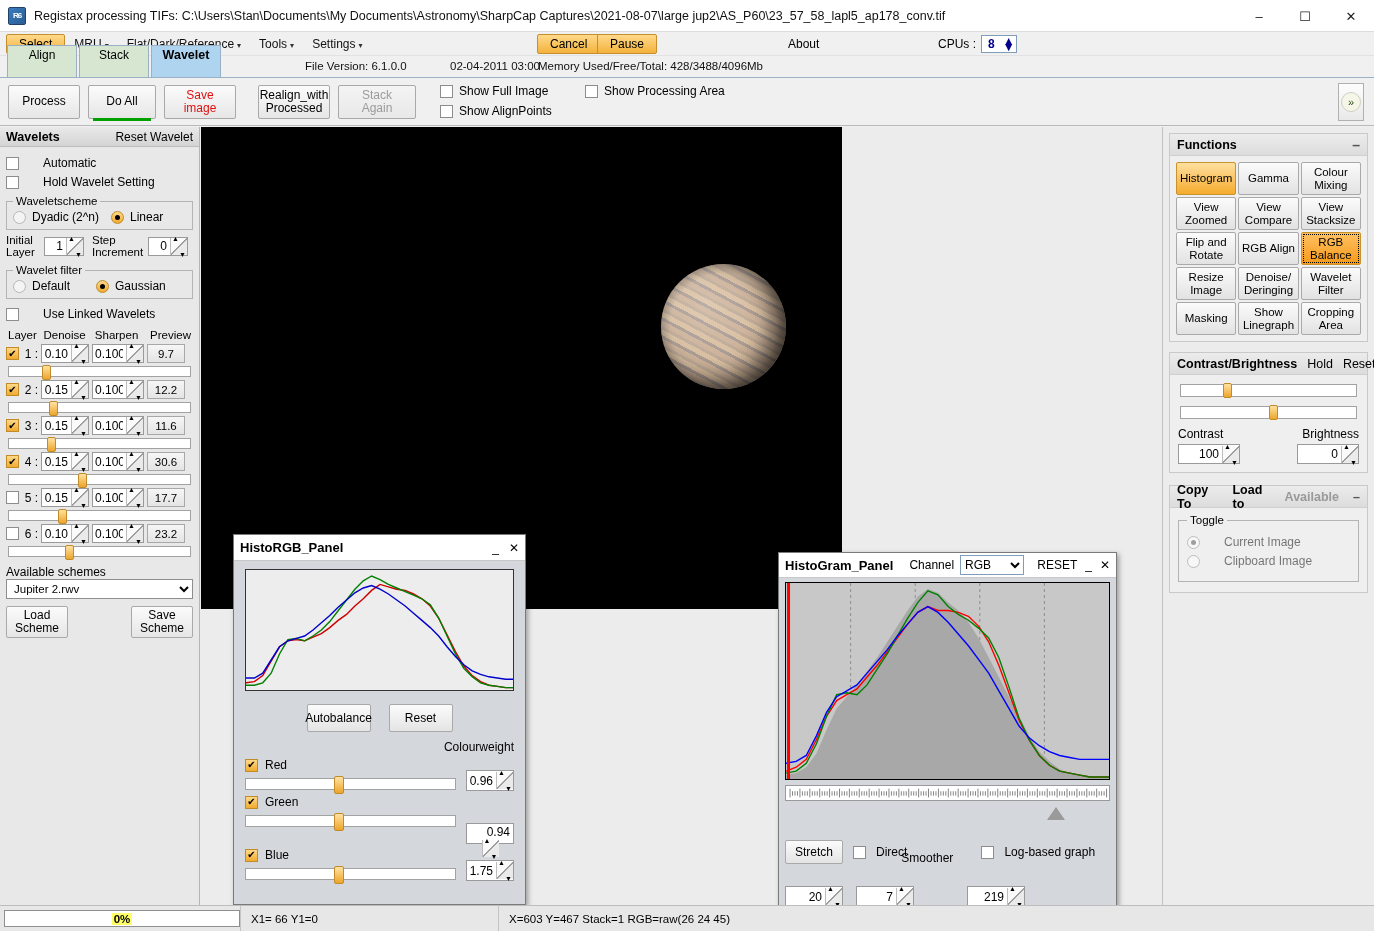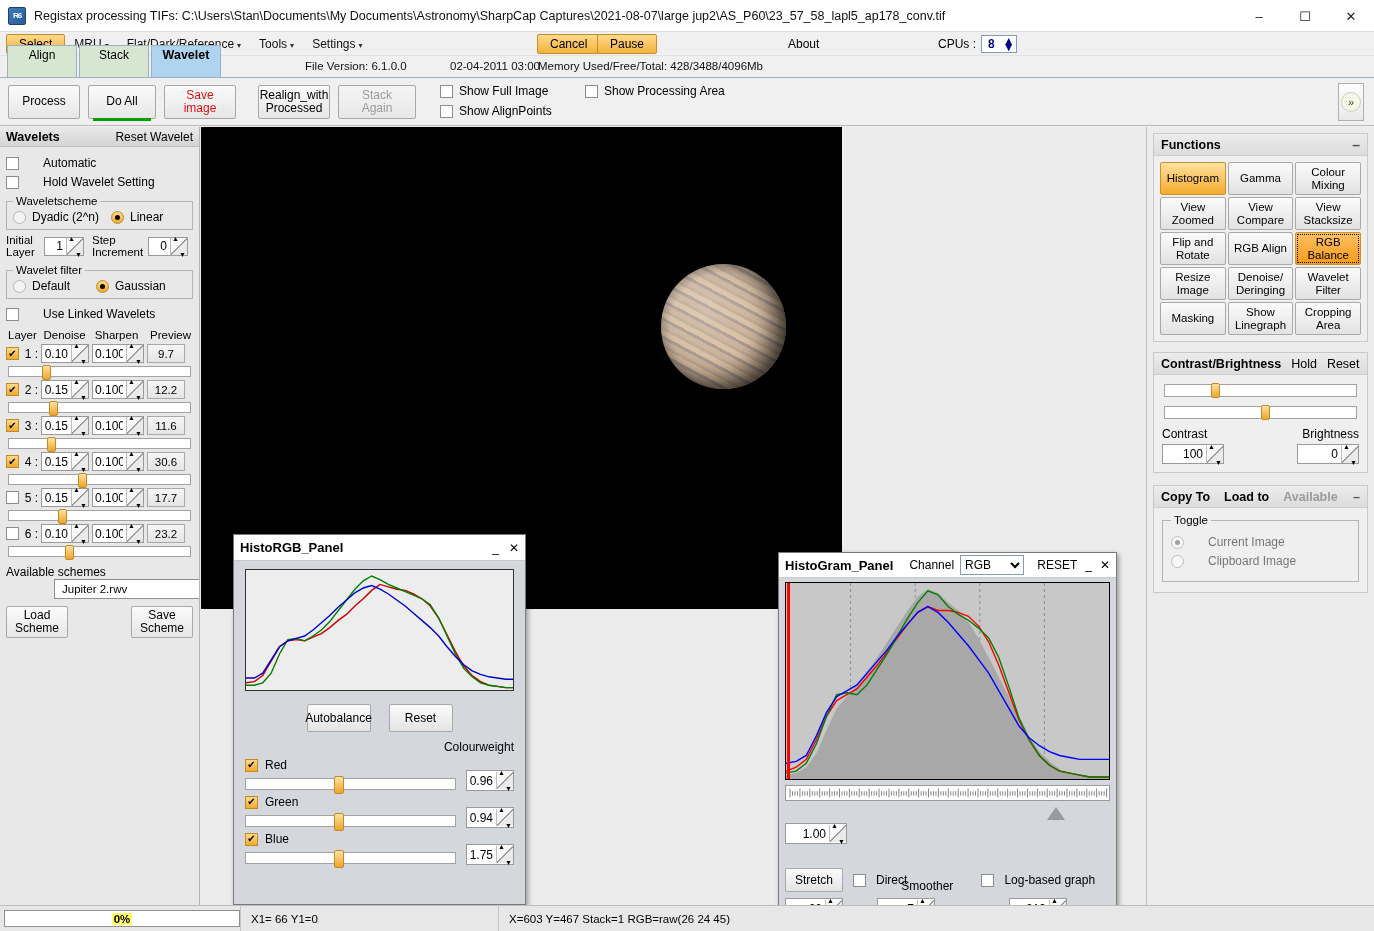--- a/index.html
+++ b/index.html
@@ -159,21 +159,21 @@
   }
   .slider{
     position:relative;height:11px;margin:3px 2px 2px 2px;border:1px solid #a2a2a2;background:#fff;
   }
   .slider .knob{
     position:absolute;top:-2px;width:9px;height:15px;border:1px solid #c08b28;border-radius:2px;
     background:linear-gradient(180deg,#ffe2a3,#eda52a);
   }
   select.scheme{
     width:100%;height:20px;border:1px solid #8e8e8e;background:#fff;font-size:11.5px;
-    font-family:"Liberation Sans",sans-serif;padding-left:3px;margin-left:48px;
+    font-family:"Liberation Sans",sans-serif;padding-left:3px;
   }
   .schemebtns{display:flex;justify-content:space-between;margin-top:7px;}
   .schemebtns .pbtn{margin-left:0;width:62px;height:32px;}
 
   
   #imagearea{
     position:absolute;left:201px;top:0;right:232px;bottom:0;background:#ececec;
     overflow:hidden;
   }
   #imgcanvas{
@@ -191,21 +191,21 @@
       radial-gradient(circle at 50% 50%, #cbb79f 62%, #8d7b68 88%, #231c16 100%);
     box-shadow: inset -12px -8px 22px rgba(0,0,0,0.65), inset 8px 6px 16px rgba(255,255,255,0.10);
   }
   #planet::after{
     content:"";position:absolute;inset:0;border-radius:50%;
     background:radial-gradient(circle at 50% 50%, rgba(0,0,0,0) 60%, rgba(0,0,0,0.45) 92%, rgba(0,0,0,0.95) 100%);
   }
 
   
   #rightpanel{
-    position:absolute;right:0;top:0;width:228px;bottom:0;background:#ececec;
+    position:absolute;right:0;top:0;width:212px;bottom:0;background:#ececec;
     border-left:1px solid #c2c2c2;
   }
   .rpbox{margin:6px 6px 0 6px;border:1px solid #c9c9c9;background:#efefef;}
   .rphead{
     height:22px;display:flex;align-items:center;justify-content:space-between;
     padding:0 7px;background:linear-gradient(180deg,#ececec,#dcdcdc);
     border-bottom:1px solid #cfcfcf;font-weight:bold;font-size:12.5px;
   }
   .rphead .dash{font-weight:bold;font-size:14px;color:#555;}
   .fngrid{display:grid;grid-template-columns:repeat(3,1fr);gap:2px;padding:6px;}
@@ -658,21 +658,21 @@
             <div style="display:flex;align-items:flex-start;justify-content:space-between;">
               <div style="flex:1;">
                 <div class="lab">
                   <span class="cbox checked"></span>
                   <span>Green</span>
                 </div>
                 <div class="thinslider" style="margin-top:6px;margin-right:10px;">
                   <div class="knob" style="left:42%"></div>
                 </div>
               </div>
-              <span class="spinbox" style="width:48px;height:21px;margin-top:12px;">
+              <span class="spinbox" style="width:48px;height:21px;margin-top:28px;flex-direction:column;">
                 <input value="0.94" style="">
                 <span class="spinner"></span>
               </span>
             </div>
           </div>
           <div class="rgbrow">
             <div style="display:flex;align-items:flex-start;justify-content:space-between;">
               <div style="flex:1;">
                 <div class="lab">
                   <span class="cbox checked"></span>
@@ -847,35 +847,29 @@
             <line x1="307.8" x2="307.8" y1="3" y2="13" stroke="#444" stroke-width="0.7"></line>
             <line x1="310.25" x2="310.25" y1="6" y2="11" stroke="#444" stroke-width="0.7"></line>
             <line x1="312.70000000000005" x2="312.70000000000005" y1="6" y2="11" stroke="#444" stroke-width="0.7"></line>
             <line x1="315.15000000000003" x2="315.15000000000003" y1="6" y2="11" stroke="#444" stroke-width="0.7"></line>
             <line x1="317.6" x2="317.6" y1="3" y2="13" stroke="#444" stroke-width="0.7"></line>
           </svg>
       </div>
       <div style="position:relative;height:22px;">
         <div style="position:absolute;left:262px;top:6px;width:0;height:0;border-left:9px solid transparent;border-right:9px solid transparent;border-bottom:13px solid #9a9a9a;"></div>
       </div>
-      <div style="display:flex;">
-        <span class="spinbox" style="width:62px;height:21px;">
-          <input value="1.00" style="">
-          <span class="spinner"></span>
-        </span>
-      </div>
-      <div style="display:flex;align-items:center;gap:10px;margin-top:23px;">
+      <div style="display:flex;align-items:center;gap:10px;margin-top:16px;">
         <div class="fwbtn" style="width:58px;height:24px;">Stretch</div>
         <span class="cbox"></span>
         <span style="font-size:12px;">Direct</span>
         <span style="font-size:12px;margin-left:-16px;margin-top:12px;">Smoother</span>
         <span class="cbox" style="margin-left:18px;"></span>
         <span style="font-size:12px;">Log-based graph</span>
       </div>
-      <div style="display:flex;align-items:center;gap:34px;margin-top:5px;">
+      <div style="display:flex;align-items:center;gap:13px;margin-top:21px;">
         <span class="spinbox" style="width:58px;height:21px;">
           <input value="20" style="">
           <span class="spinner"></span>
         </span>
         <span class="spinbox" style="width:58px;height:21px;">
           <input value="7" style="">
           <span class="spinner"></span>
         </span>
         <span class="spinbox" style="width:58px;height:21px;margin-left:40px;">
           <input value="219" style="">

